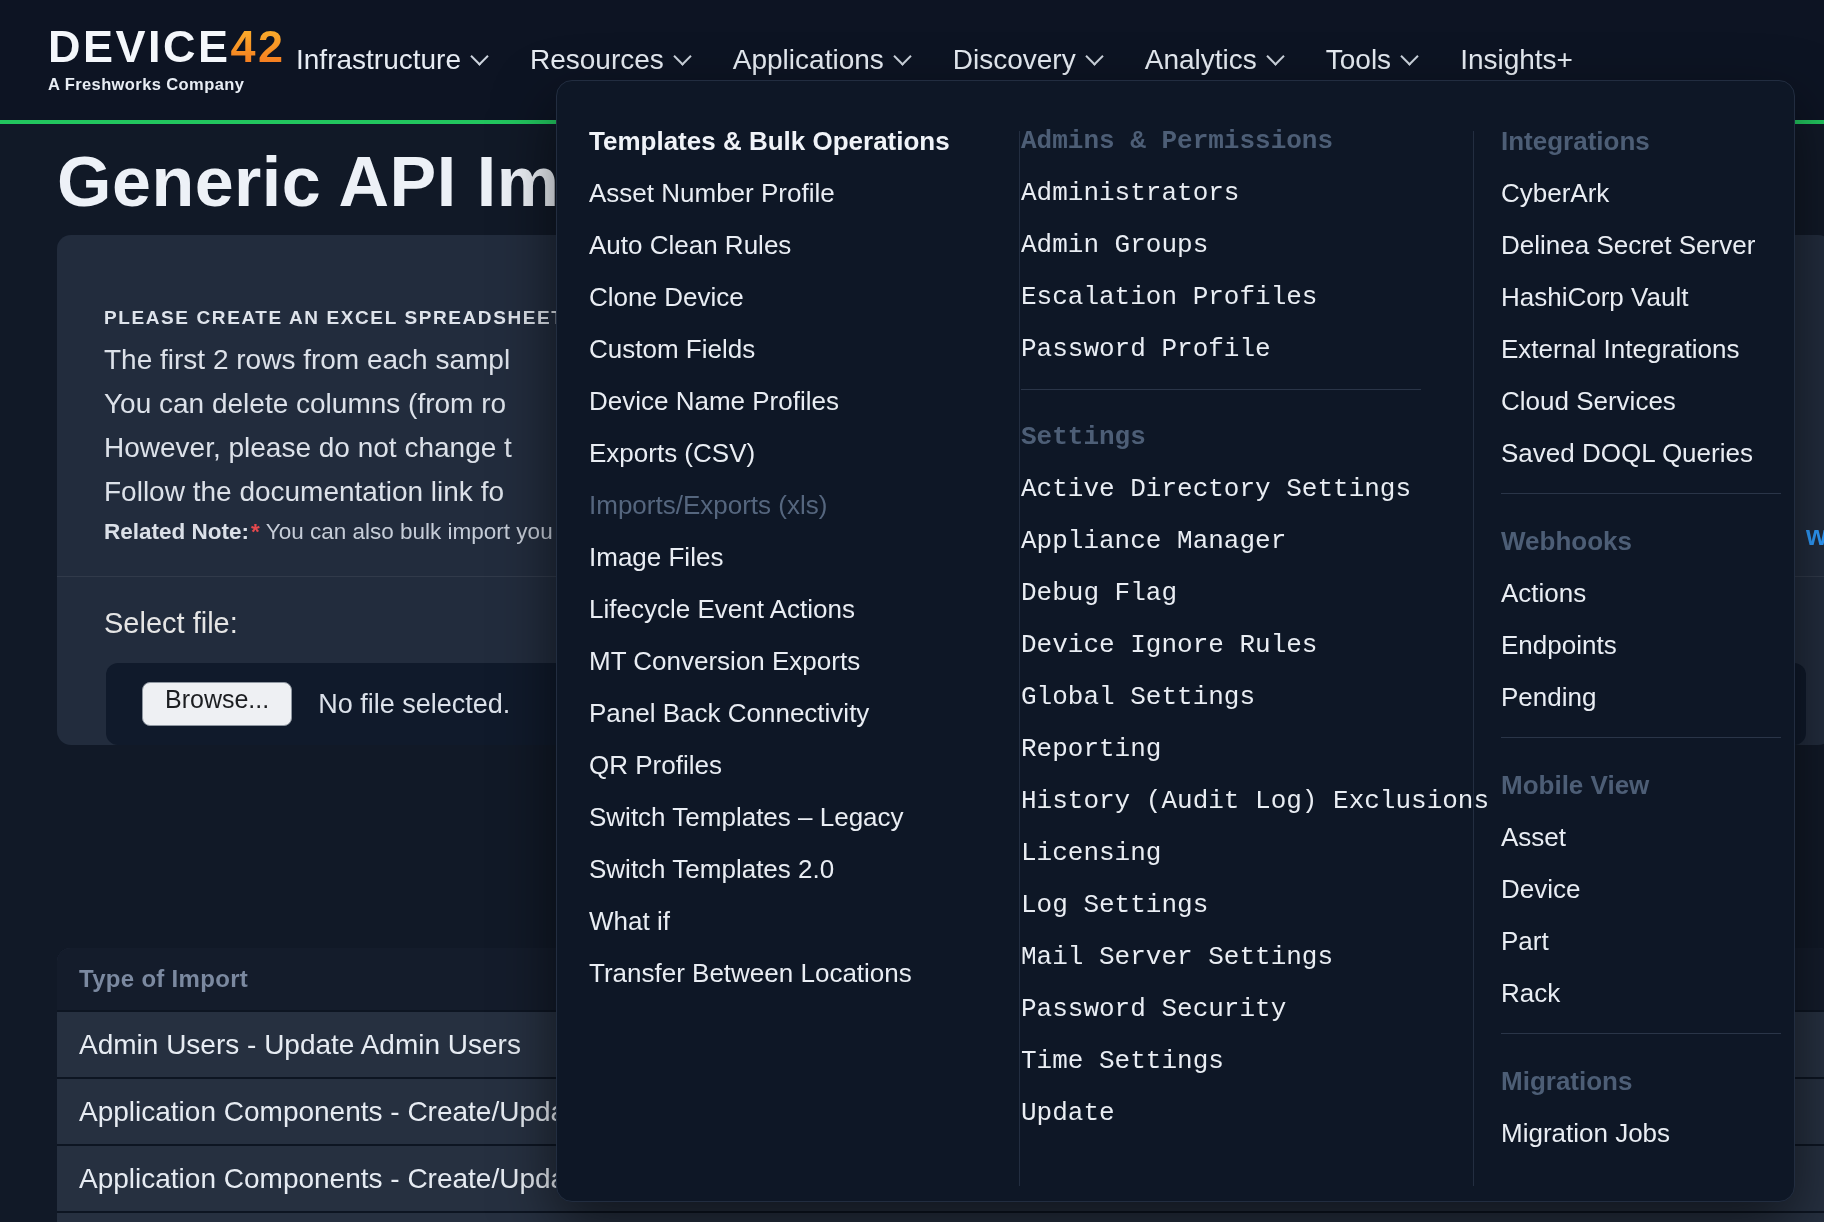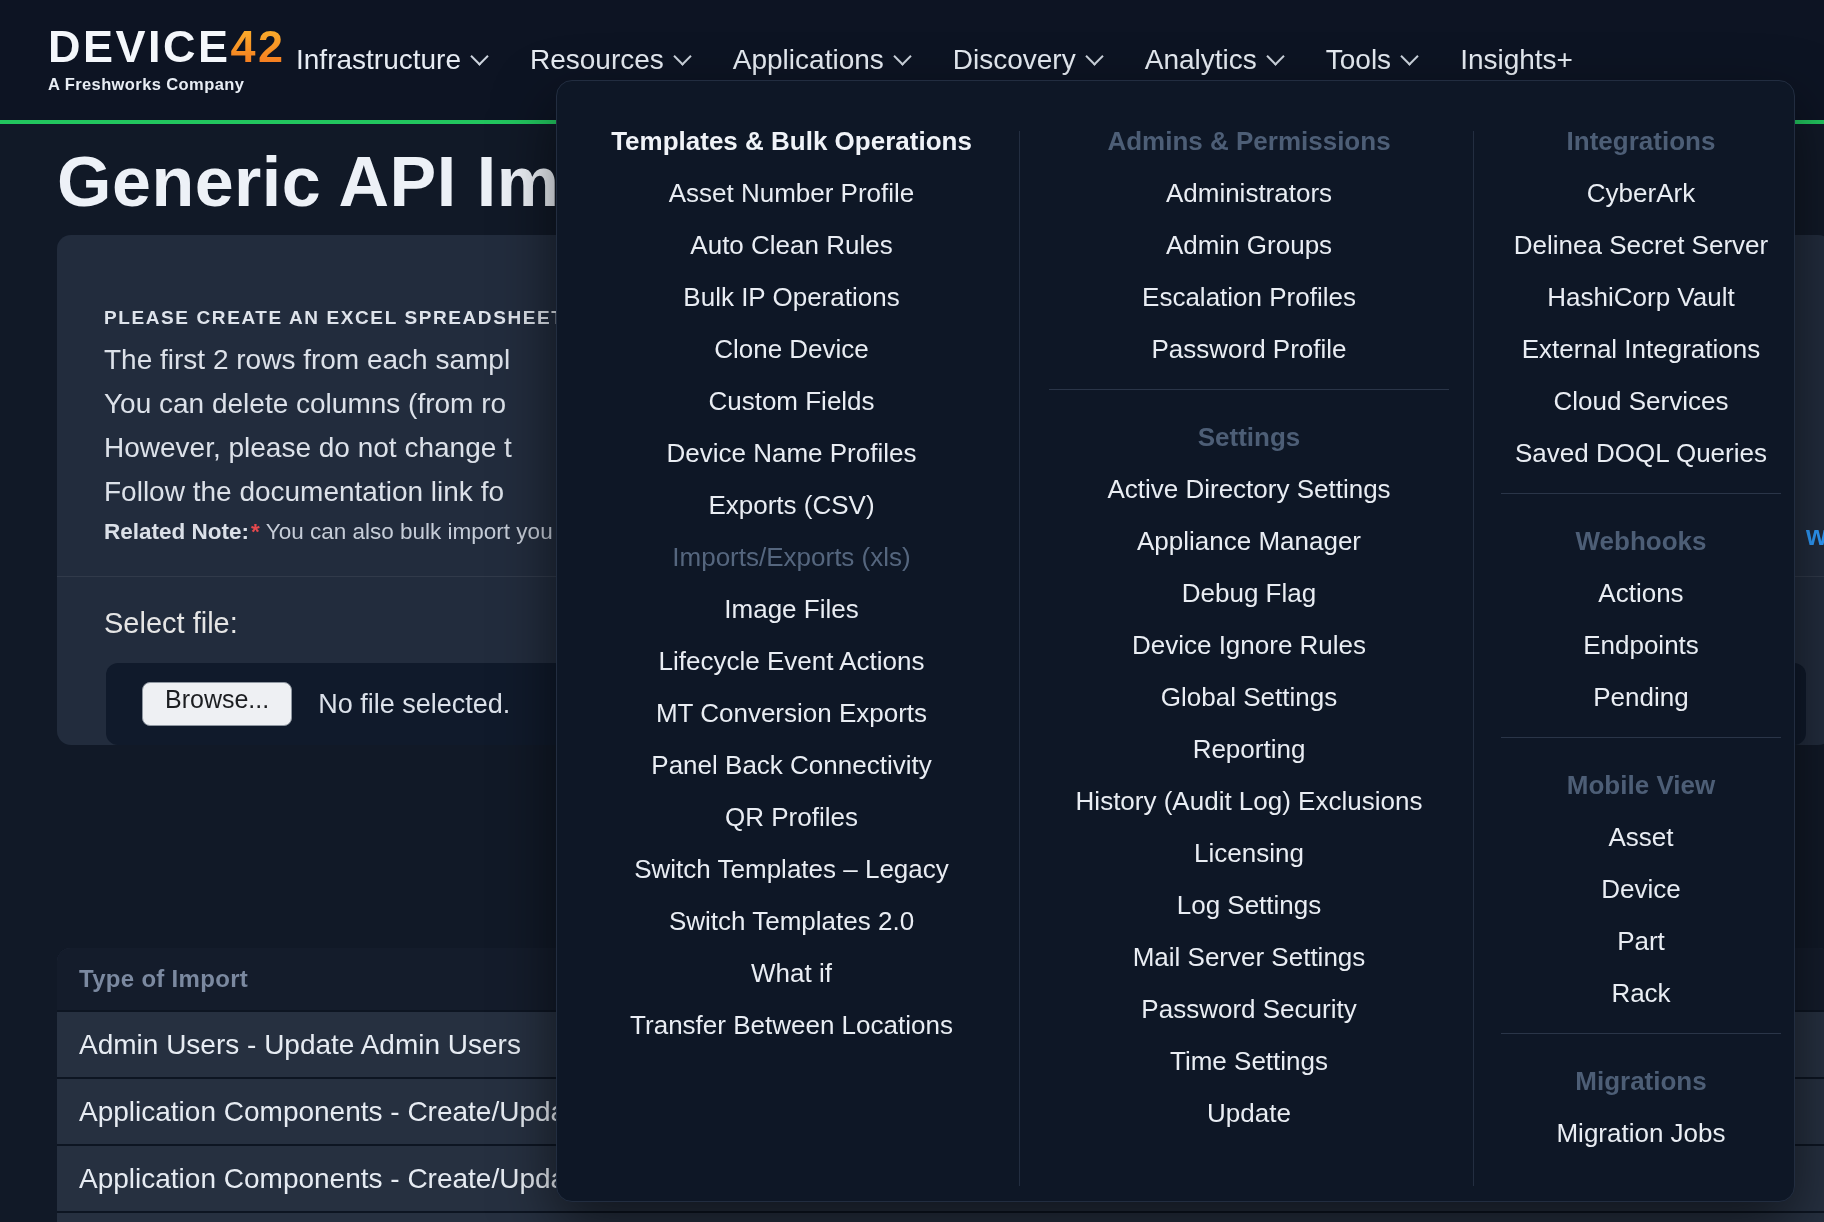--- a/index.html
+++ b/index.html
@@ -48,23 +48,23 @@
   .table-row{height:65px;display:flex;align-items:center;padding-left:22px;font-size:28px;
     color:#e6ebf2;border-top:2px solid #0d1522;background:#263040;white-space:nowrap;cursor:pointer;}
 
   
   .mega-menu{position:absolute;left:556px;top:80px;width:1239px;height:1122px;
     background:#0e1726;border:1px solid #222d40;border-radius:16px;
     box-shadow:0 24px 60px rgba(0,0,0,0.55);z-index:6;box-sizing:border-box;}
   .vdiv{position:absolute;top:50px;height:1055px;width:1px;background:#232e41;}
   .vdiv.v1{left:462px;}
   .vdiv.v2{left:916px;}
-  .menu-col{position:absolute;top:34px;text-align:center;}
+  .menu-col{position:absolute;top:34px;}
   .menu-col.c1{left:32px;width:405px;}
-  .menu-col.c2{left:492px;width:400px;}
+  .menu-col.c2{left:464px;width:400px;font-family:Liberation Mono, monospace;}
   .menu-col.c3{left:944px;width:280px;}
   .menu-header{height:52px;line-height:52px;font-size:26px;font-weight:700;color:#4d5e76;white-space:nowrap;}
   .menu-header.white{color:#f0f3f8;}
   .menu-item{height:52px;line-height:52px;font-size:26px;color:#e9edf3;white-space:nowrap;cursor:pointer;}
   .menu-item.muted{color:#55667e;}
   .menu-divider{height:1px;background:#2a3548;margin:14px 0 21px 0;}
 </style>
 </head>
 <body>
 
@@ -145,21 +145,20 @@
       </nav>
   </header>
 
   <div class="mega-menu" id="mega-menu">
     <div class="vdiv v1"></div>
     <div class="vdiv v2"></div>
   <div class="menu-col c1">
         <div class="menu-header white">Templates &amp; Bulk Operations</div>
         <div class="menu-item">Asset Number Profile</div>
         <div class="menu-item">Auto Clean Rules</div>
-        <div class="menu-item">Bulk IP Operations</div>
         <div class="menu-item">Clone Device</div>
         <div class="menu-item">Custom Fields</div>
         <div class="menu-item">Device Name Profiles</div>
         <div class="menu-item">Exports (CSV)</div>
         <div class="menu-item muted">Imports/Exports (xls)</div>
         <div class="menu-item">Image Files</div>
         <div class="menu-item">Lifecycle Event Actions</div>
         <div class="menu-item">MT Conversion Exports</div>
         <div class="menu-item">Panel Back Connectivity</div>
         <div class="menu-item">QR Profiles</div>

